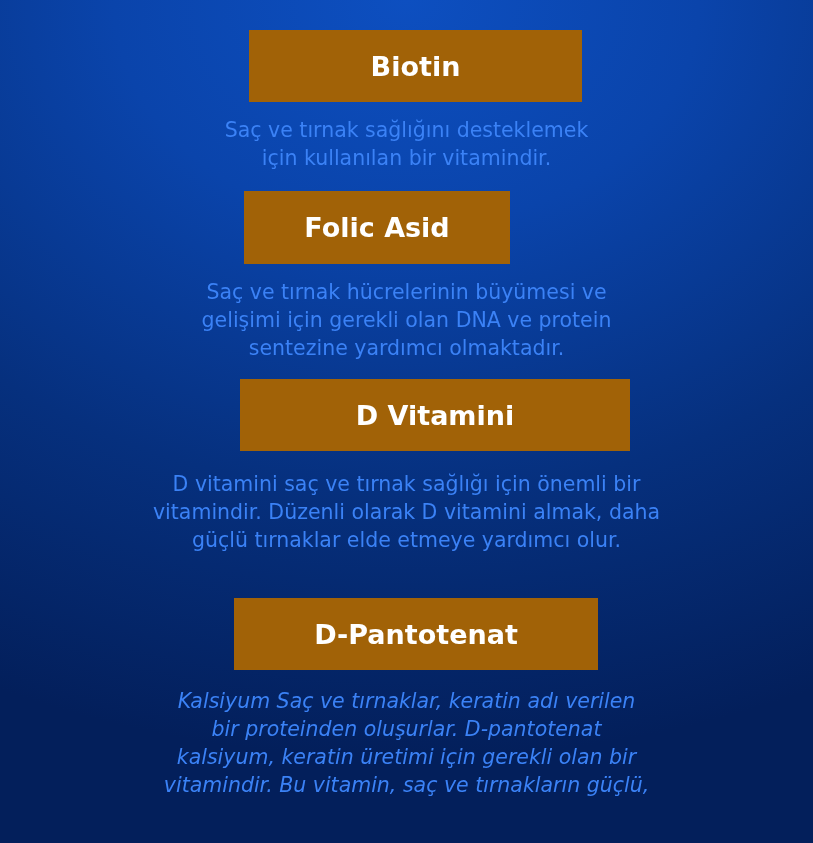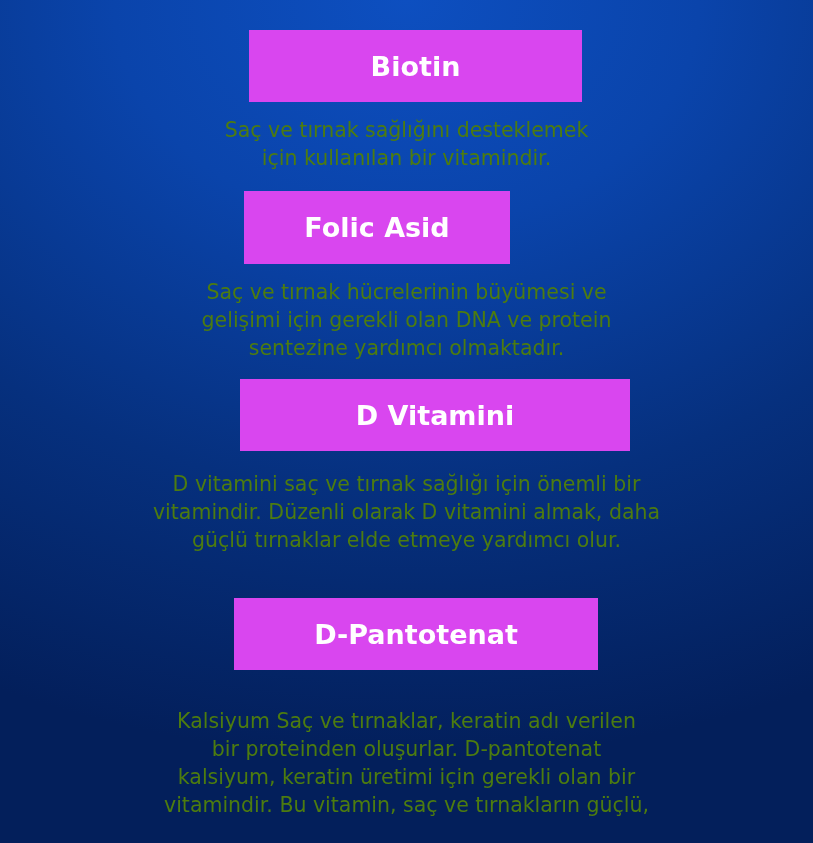--- a/index.html
+++ b/index.html
@@ -5,28 +5,28 @@
     html, body { margin: 0; padding: 0; }
     body {
       width: 813px; height: 843px; overflow: hidden;
       background: radial-gradient(ellipse 120% 90% at 50% 0%, #0d4fc0 0%, #0a44ab 30%, #06307e 65%, #031f5b 100%);
       font-family: "DejaVu Sans", sans-serif;
       color: #ffffff;
       position: relative;
     }
     .title-box {
       position: absolute;
-      background: #d946ef;
+      background: #a16207;
       display: flex; align-items: center; justify-content: center;
       font-weight: bold; font-size: 27px; color: #ffffff;
     }
     .desc {
       position: absolute; left: 0; width: 813px;
       text-align: center; font-size: 20.5px; line-height: 28px;
-      color: #4d7c0f;
+      color: #3b82f6;
     }
     .line { display: block; }
   </style>
 </head>
 <body>
 
 <div class="title-box" style="left:249px; top:30px; width:333px; height:72px;">
   <span>Biotin</span>
 </div>
 <div class="desc" style="top:116px;">
@@ -48,18 +48,18 @@
 </div>
 <div class="desc" style="top:470px;">
   <span class="line">D vitamini saç ve tırnak sağlığı için önemli bir</span>
   <span class="line">vitamindir. Düzenli olarak D vitamini almak, daha</span>
   <span class="line">güçlü tırnaklar elde etmeye yardımcı olur.</span>
 </div>
 
 <div class="title-box" style="left:234px; top:598px; width:364px; height:72px;">
   <span>D-Pantotenat</span>
 </div>
-<div class="desc" style="top:707px;">
+<div class="desc" style="top:687px;font-style:italic;">
   <span class="line">Kalsiyum Saç ve tırnaklar, keratin adı verilen</span>
   <span class="line">bir proteinden oluşurlar. D-pantotenat</span>
   <span class="line">kalsiyum, keratin üretimi için gerekli olan bir</span>
   <span class="line">vitamindir. Bu vitamin, saç ve tırnakların güçlü,</span>
 </div>
 
 </body></html>

